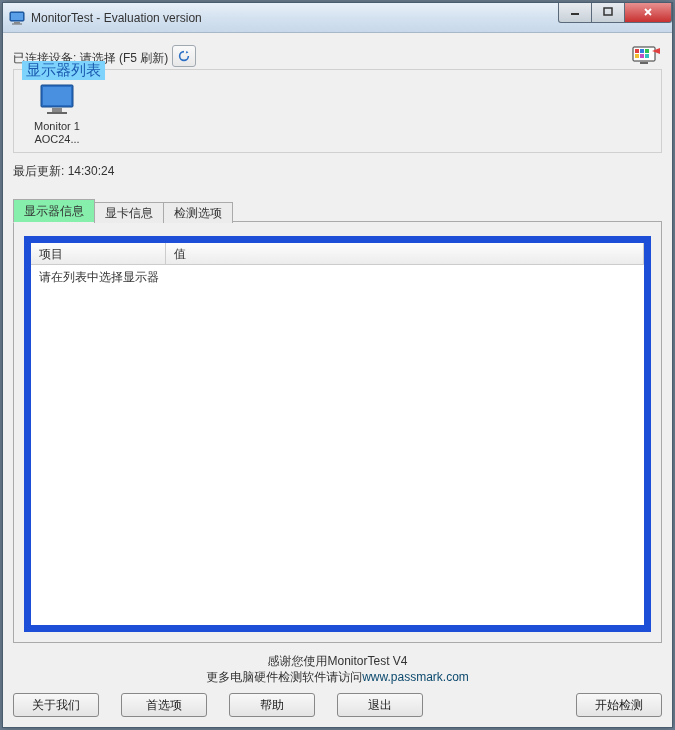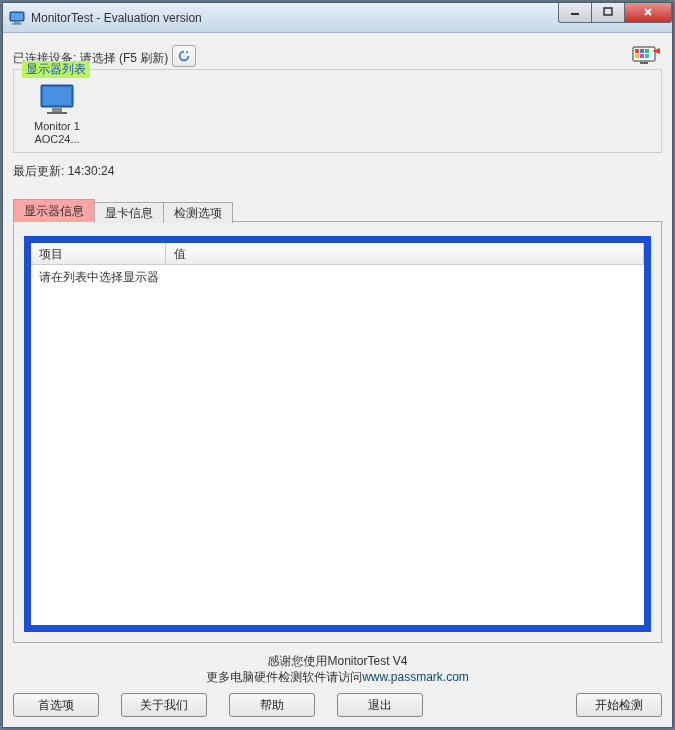--- a/index.html
+++ b/index.html
@@ -112,23 +112,23 @@
     .group-box {
       border: 1px solid #d0d0d0;
       margin-top: 2px;
       padding: 4px 8px 6px 8px;
       position: relative;
     }
     .group-title {
       position: absolute;
       top: -9px;
       left: 8px;
-      background: #bef264;
+      background: #7dd3fc;
       padding: 0 4px;
-      font-size: 12px;
+      font-size: 15px;
       color: #1a5aaf;
     }
     .monitor-list {
       display: flex;
       padding-top: 6px;
     }
     .monitor-item {
       width: 70px;
       text-align: center;
       font-size: 11px;
@@ -172,21 +172,21 @@
     .tab + .tab {
       margin-left: -1px;
     }
     .tab.inactive {
       background: #ececec;
       padding-top: 2px;
       padding-bottom: 1px;
       top: 1px;
     }
     .tab.active {
-      background: #fca5a5;
+      background: #86efac;
       border-bottom: 1px solid #f0f0f0;
       margin-bottom: -1px;
     }
     .tab-panel {
       border: 1px solid #aaa;
       flex: 1;
       padding: 14px 10px 10px 10px;
       display: flex;
       flex-direction: column;
       margin-top: -1px;
@@ -351,21 +351,21 @@
     </div>
 
     <div class="footer-text">
       <div>感谢您使用MonitorTest V4</div>
       <div>
         <span>更多电脑硬件检测软件请访问</span><span class="link">www.passmark.com</span>
       </div>
     </div>
 
     <div class="button-row">
+      <div class="btn">关于我们</div>
       <div class="btn">首选项</div>
-      <div class="btn">关于我们</div>
       <div class="btn">帮助</div>
       <div class="btn">退出</div>
       <div class="button-spacer"></div>
       <div class="btn">开始检测</div>
     </div>
   </div>
 </div>
 
 </body></html>

